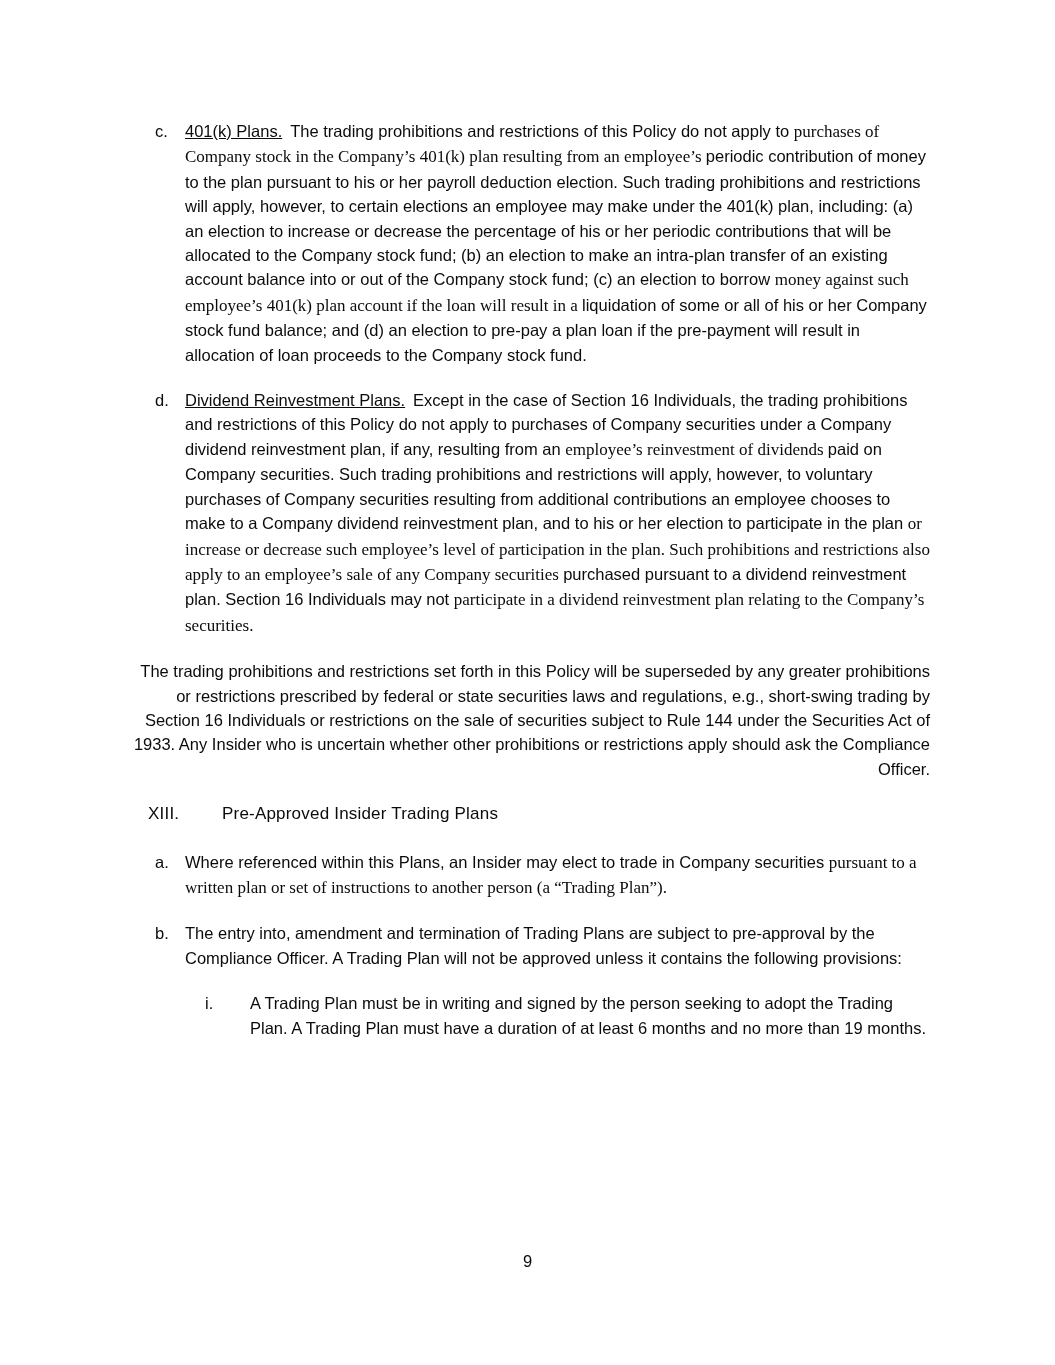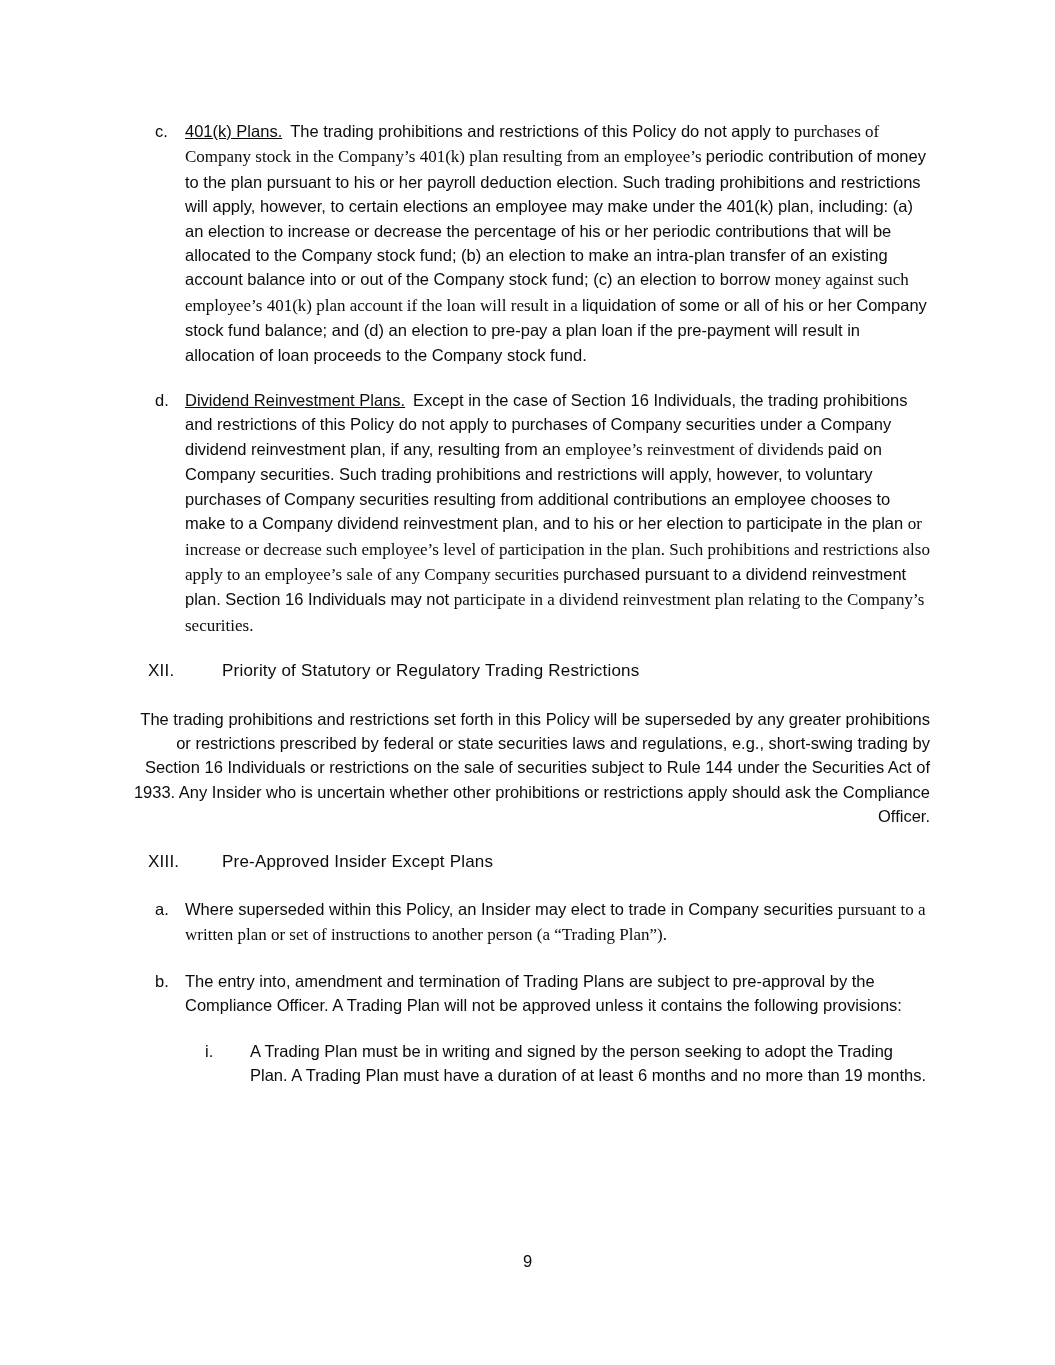--- a/index.html
+++ b/index.html
@@ -59,35 +59,31 @@
   <div class="li">
     <span class="marker">c.</span>
     <p class="content"><span class="lead">401(k) Plans.</span><span><span>The trading prohibitions and restrictions of this Policy do not apply to </span><span class="serif">purchases of Company stock in the Company’s 401(k) plan resulting from an employee’s </span><span>periodic contribution of money to the plan pursuant to his or her payroll deduction election. Such trading prohibitions and restrictions will apply, however, to certain elections an employee may make under the 401(k) plan, including: (a) an election to increase or decrease the percentage of his or her periodic contributions that will be allocated to the Company stock fund; (b) an election to make an intra-plan transfer of an existing account balance into or out of the Company stock fund; (c) an election to borrow </span><span class="serif">money against such employee’s 401(k) plan account if the loan will result in a </span><span>liquidation of some or all of his or her Company stock fund balance; and (d) an election to pre-pay a plan loan if the pre-payment will result in allocation of loan proceeds to the Company stock fund.</span></span></p>
   </div>
 
   <div class="li">
     <span class="marker">d.</span>
     <p class="content"><span class="lead">Dividend Reinvestment Plans.</span><span><span>Except in the case of Section 16 Individuals, the trading prohibitions and restrictions of this Policy do not apply to purchases of Company securities under a Company dividend reinvestment plan, if any, resulting from an </span><span class="serif">employee’s reinvestment of dividends </span><span>paid on Company securities. Such trading prohibitions and restrictions will apply, however, to voluntary purchases of Company securities resulting from additional contributions an employee chooses to make to a Company dividend reinvestment plan, and to his or her election to participate in the plan </span><span class="serif">or increase or decrease such employee’s level of participation in the plan. Such prohibitions and restrictions also apply to an employee’s sale of any Company securities </span><span>purchased pursuant to a dividend reinvestment plan. Section 16 Individuals may not </span><span class="serif">participate in a dividend reinvestment plan relating to the Company’s securities.</span></span></p>
   </div>
 
-  <div class="section-heading">
-    <span class="sec-num">XII.</span>
-    <span class="sec-title">Priority of Statutory or Regulatory Trading Restrictions</span>
-  </div>
 
   <p class="body-para">The trading prohibitions and restrictions set forth in this Policy will be superseded by any greater prohibitions or restrictions prescribed by federal or state securities laws and regulations, e.g., short-swing trading by Section 16 Individuals or restrictions on the sale of securities subject to Rule 144 under the Securities Act of 1933. Any Insider who is uncertain whether other prohibitions or restrictions apply should ask the Compliance Officer.</p>
 
   <div class="section-heading">
     <span class="sec-num">XIII.</span>
-    <span class="sec-title">Pre-Approved Insider Except Plans</span>
+    <span class="sec-title">Pre-Approved Insider Trading Plans</span>
   </div>
 
   <div class="li">
     <span class="marker">a.</span>
-    <p class="content"><span><span>Where superseded within this Policy, an Insider may elect to trade in Company securities </span><span class="serif">pursuant to a written plan or set of instructions to another person (a “Trading Plan”).</span></span></p>
+    <p class="content"><span><span>Where referenced within this Plans, an Insider may elect to trade in Company securities </span><span class="serif">pursuant to a written plan or set of instructions to another person (a “Trading Plan”).</span></span></p>
   </div>
 
   <div class="li">
     <span class="marker">b.</span>
     <p class="content">The entry into, amendment and termination of Trading Plans are subject to pre-approval by the Compliance Officer.  A Trading Plan will not be approved unless it contains the following provisions:</p>
   </div>
 
   <div class="li sub">
     <span class="marker">i.</span>
     <p class="content">A Trading Plan must be in writing and signed by the person seeking to adopt the Trading Plan. A Trading Plan must have a duration of at least 6 months and no more than 19 months.</p>

